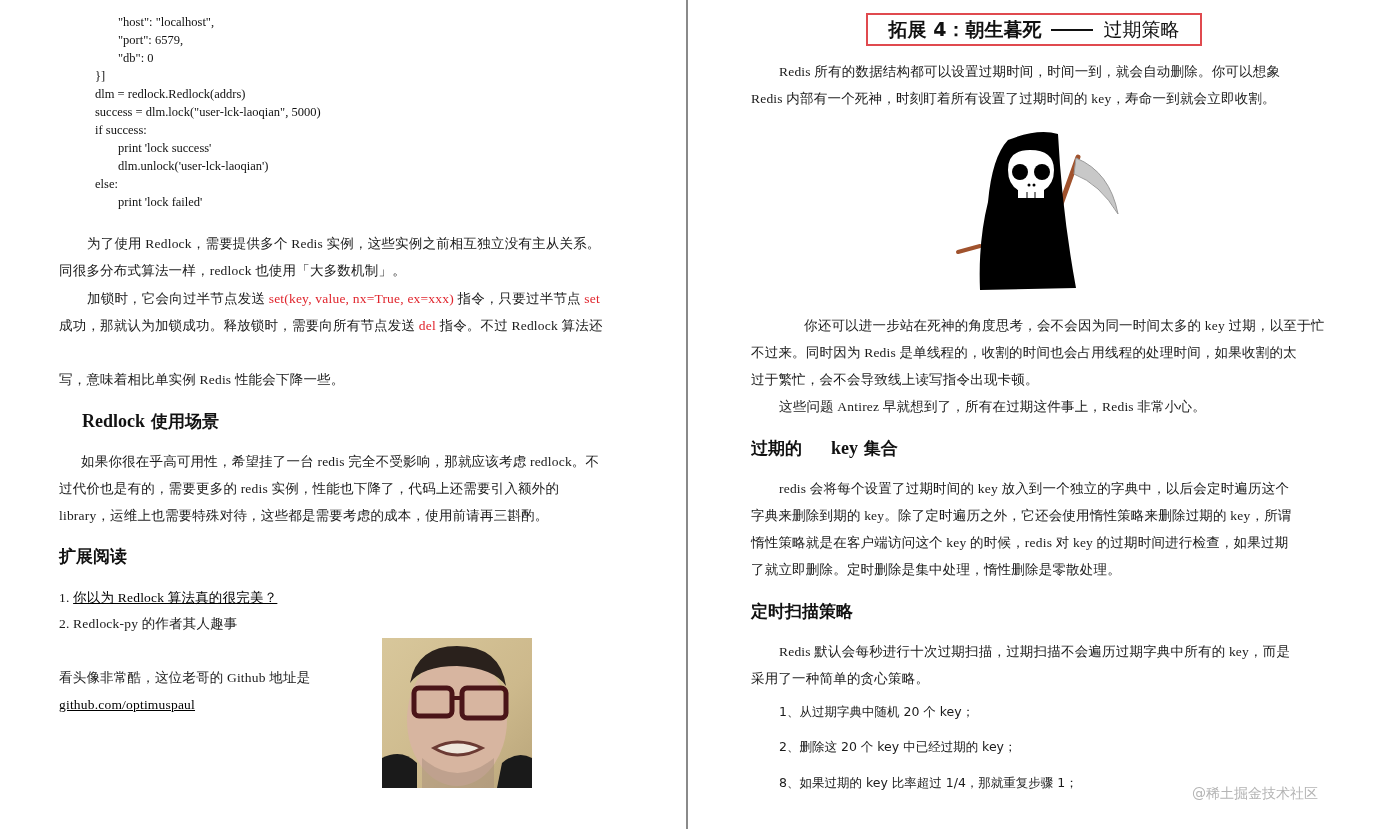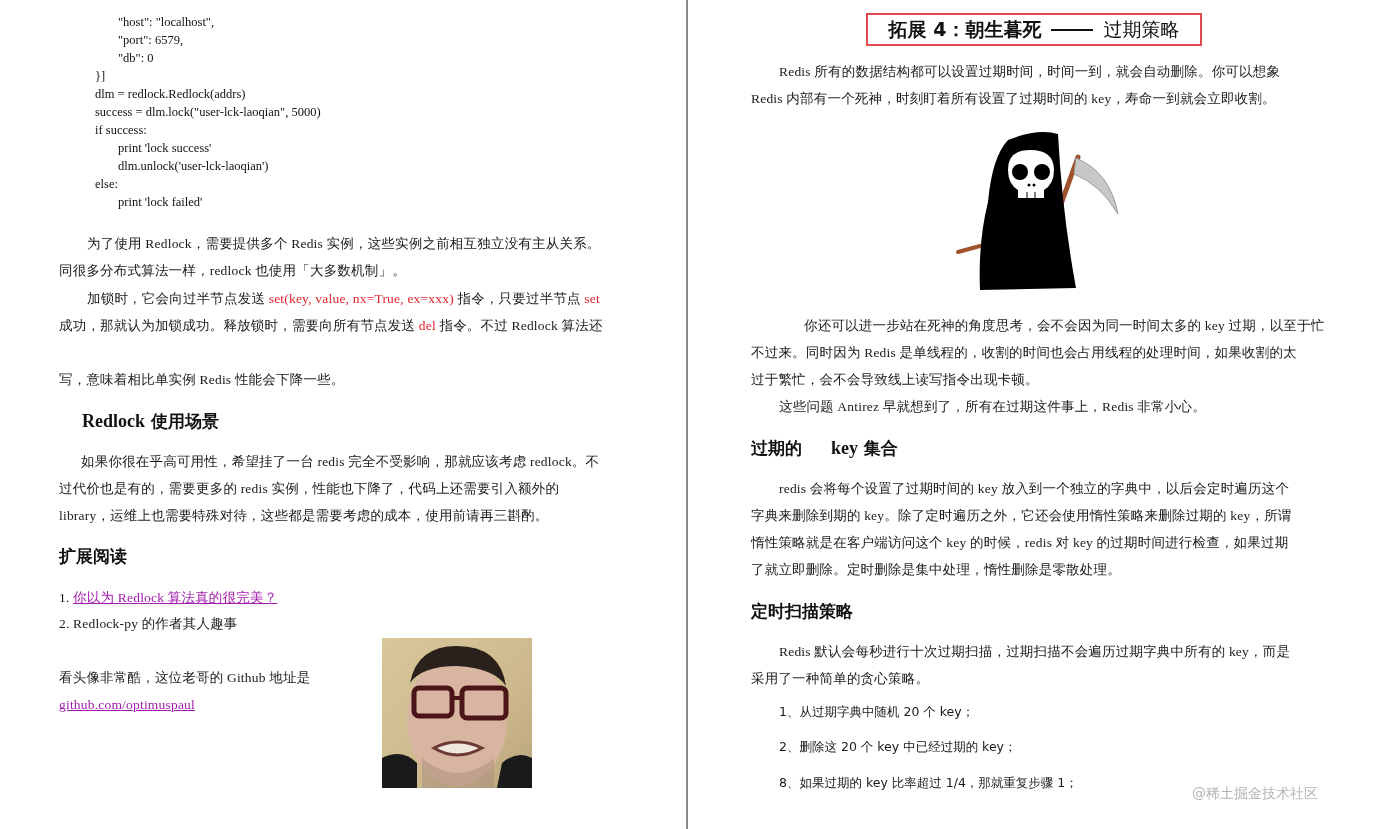--- a/index.html
+++ b/index.html
@@ -18,21 +18,21 @@
   }
   .abs { position: absolute; white-space: nowrap; }
 
   
   .code { font-size: 12.5px; line-height: 18px; color: #111; }
   .code .ln { position: absolute; white-space: pre; }
 
   
   .p { font-size: 13.5px; color: #1a1a1a; letter-spacing: 0.2px; }
   .red { color: #e0242c; }
-  .link { color: #a21caf; text-decoration: underline; }
+  .link { color: #000000; text-decoration: underline; }
   .h2 { font-family: "DejaVu Sans", "Liberation Sans", sans-serif; font-weight: bold; font-size: 17px; color: #111; }
   .h2 .latin { font-family: "Liberation Serif", serif; font-size: 18px; margin-left: 23px; }
 
   .title-box {
     position: absolute; left: 866px; top: 13px; width: 336px; height: 33px;
     border: 2.5px solid #e04a4f; box-sizing: border-box;
     display: flex; align-items: center; justify-content: center;
     font-family: "DejaVu Sans", sans-serif; font-weight: bold; font-size: 19px; color: #111;
   }
   .title-box .dash { display: inline-block; width: 42px; height: 2px; background: #111; margin: 0 10px; vertical-align: middle; }

